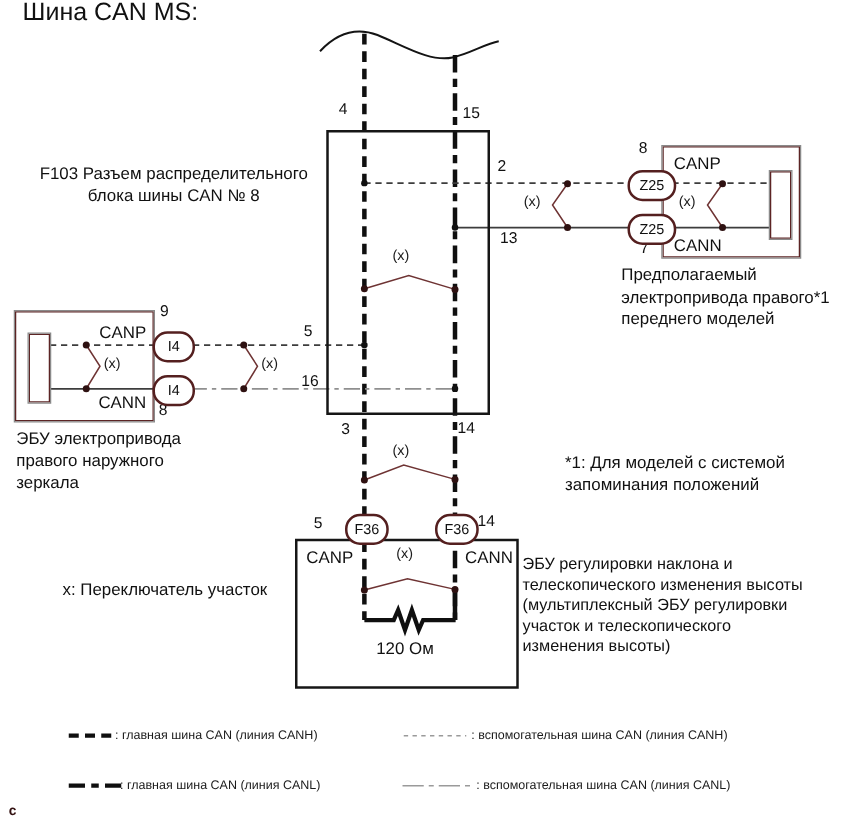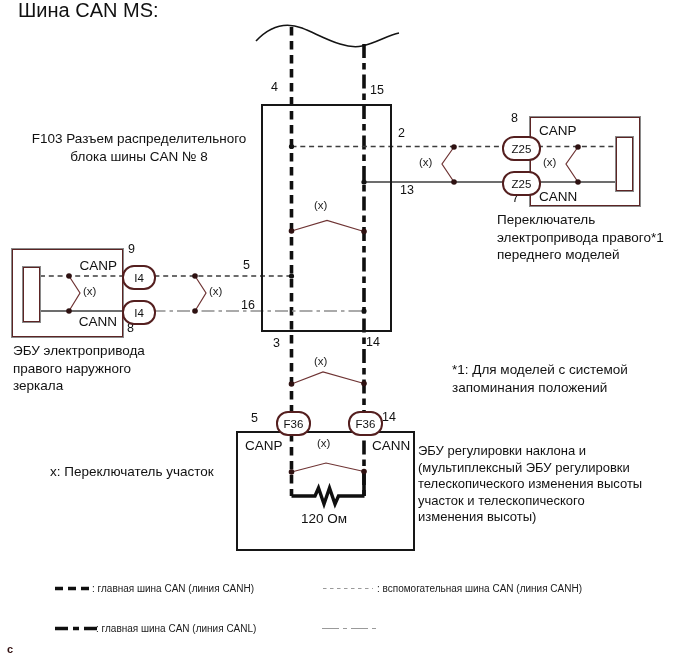--- a/index.html
+++ b/index.html
@@ -120,37 +120,37 @@
 
   <div class="dbox" style="left:530px;top:117px;width:108px;height:87px;"></div>
   <div class="connrect" style="left:616px;top:137px;width:15px;height:52px;"></div>
   <div class="lbl" style="left:539px;top:122px;">CANP</div>
   <div class="lbl" style="left:539px;top:188px;">CANN</div>
   <div class="oval" style="left:502px;top:136px;width:35px;height:21px;">Z25</div>
   <div class="oval" style="left:502px;top:171px;width:35px;height:21px;">Z25</div>
   <div class="pin" style="left:511px;top:112px;">8</div>
   <div class="pin" style="left:512px;top:192px;">7</div>
   <div class="caption" style="left:497px;top:211px;">
-    <div>Переключатель</div>
+    <div>Предполагаемый</div>
     <div>электропривода правого*1</div>
     <div>переднего моделей</div>
   </div>
 
   <div class="blackbox" style="left:236px;top:431px;width:175px;height:116px;"></div>
   <div class="lbl" style="left:245px;top:437px;">CANP</div>
   <div class="lbl" style="left:372px;top:437px;">CANN</div>
   <div class="oval" style="left:276px;top:411px;width:31px;height:21px;">F36</div>
   <div class="oval" style="left:348px;top:411px;width:31px;height:21px;">F36</div>
   <div class="pin" style="left:251px;top:412px;">5</div>
   <div class="pin" style="left:382px;top:411px;">14</div>
   <div class="lbl center" style="left:284px;top:510px;width:80px;">120 Ом</div>
   <div class="caption" style="left:418px;top:443px;font-size:13px;line-height:16.5px;">
     <div>ЭБУ регулировки наклона и</div>
+    <div>телескопического изменения высоты</div>
     <div>(мультиплексный ЭБУ регулировки</div>
-    <div>телескопического изменения высоты</div>
     <div>участок и телескопического</div>
     <div>изменения высоты)</div>
   </div>
 
   <div class="xmark" style="left:83px;top:285px;">(x)</div>
   <div class="xmark" style="left:209px;top:285px;">(x)</div>
   <div class="xmark" style="left:314px;top:199px;">(x)</div>
   <div class="xmark" style="left:419px;top:156px;">(x)</div>
   <div class="xmark" style="left:543px;top:156px;">(x)</div>
   <div class="xmark" style="left:314px;top:355px;">(x)</div>
@@ -158,16 +158,17 @@
 
   <div class="caption" style="left:50px;top:463px;">x: Переключатель участок</div>
   <div class="caption" style="left:452px;top:361px;">
     <div>*1: Для моделей с системой</div>
     <div>запоминания положений</div>
   </div>
 
   <div class="legend-label" style="left:92px;top:583px;">: главная шина CAN (линия CANH)</div>
   <div class="legend-label" style="left:96px;top:623px;">: главная шина CAN (линия CANL)</div>
   <div class="legend-label" style="left:377px;top:583px;">: вспомогательная шина CAN (линия CANH)</div>
+  <div class="legend-label" style="left:381px;top:623px;">: вспомогательная шина CAN (линия CANL)</div>
 
   <div class="watermark" style="left:7px;top:643px;">c</div>
 
 </div>
 
 </body></html>

